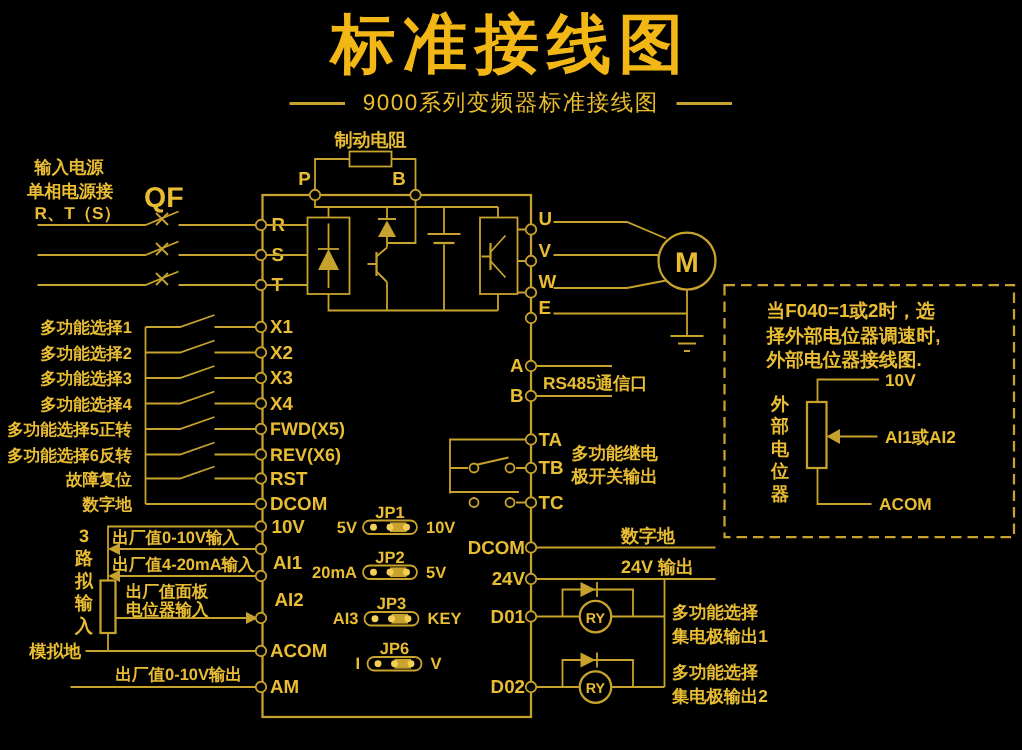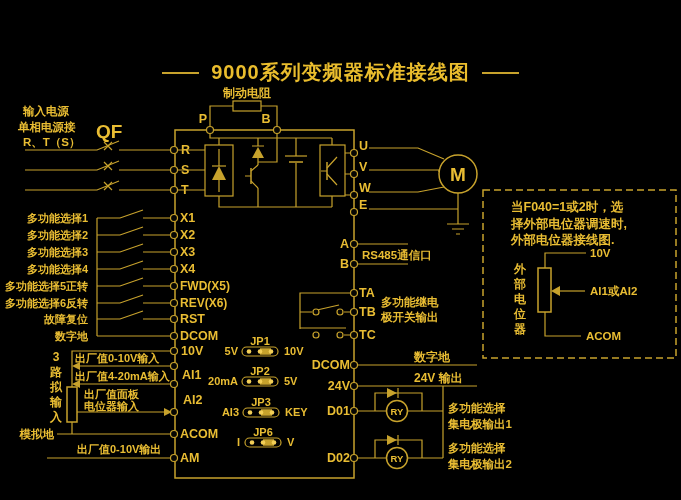--- a/index.html
+++ b/index.html
@@ -3,33 +3,34 @@
 <meta charset="utf-8">
 <style>
   html,body{margin:0;padding:0;background:#000;}
   #stage{position:relative;width:681px;height:500px;background:#000;overflow:hidden;
          font-family:"Liberation Sans",sans-serif;}
   #title{position:absolute;top:1px;left:0;width:100%;text-align:center;
          font-size:43px;font-weight:bold;letter-spacing:5px;color:#f2b714;}
   #subtitle-row{position:absolute;top:59px;left:0;width:100%;display:flex;
          align-items:center;justify-content:center;gap:12px;}
   #subtitle-row .dash{width:37px;height:2px;background:#c7a22c;}
-  #subtitle{font-size:20px;font-weight:bold;color:#eabd2d;letter-spacing:1px;}
+  #subtitle{font-size:15px;font-weight:normal;color:#eabd2d;letter-spacing:1px;}
   svg{position:absolute;top:0;left:0;}
   .t{font-family:"Liberation Sans",sans-serif;font-weight:bold;fill:#e9bd33;}
   .w{stroke:#c7a22c;stroke-width:1.2;fill:none;}
   .w2{stroke:#c7a22c;stroke-width:1.5;fill:none;}
   .term{fill:#060604;stroke:#c7a22c;stroke-width:1.2;}
   .fc{fill:#c7a22c;}
   .dotb{fill:#f3cf57;}
 </style>
 </head>
 <body>
 
 <div id="stage">
+  <div id="title">标准接线图</div>
   <div id="subtitle-row">
     <span class="dash"></span>
     <span id="subtitle">9000系列变频器标准接线图</span>
     <span class="dash"></span>
   </div>
 
   <svg width="681" height="500" viewBox="0 0 681 500">
 
     <rect class="w2" x="175" y="130" width="179" height="348"></rect>
 

